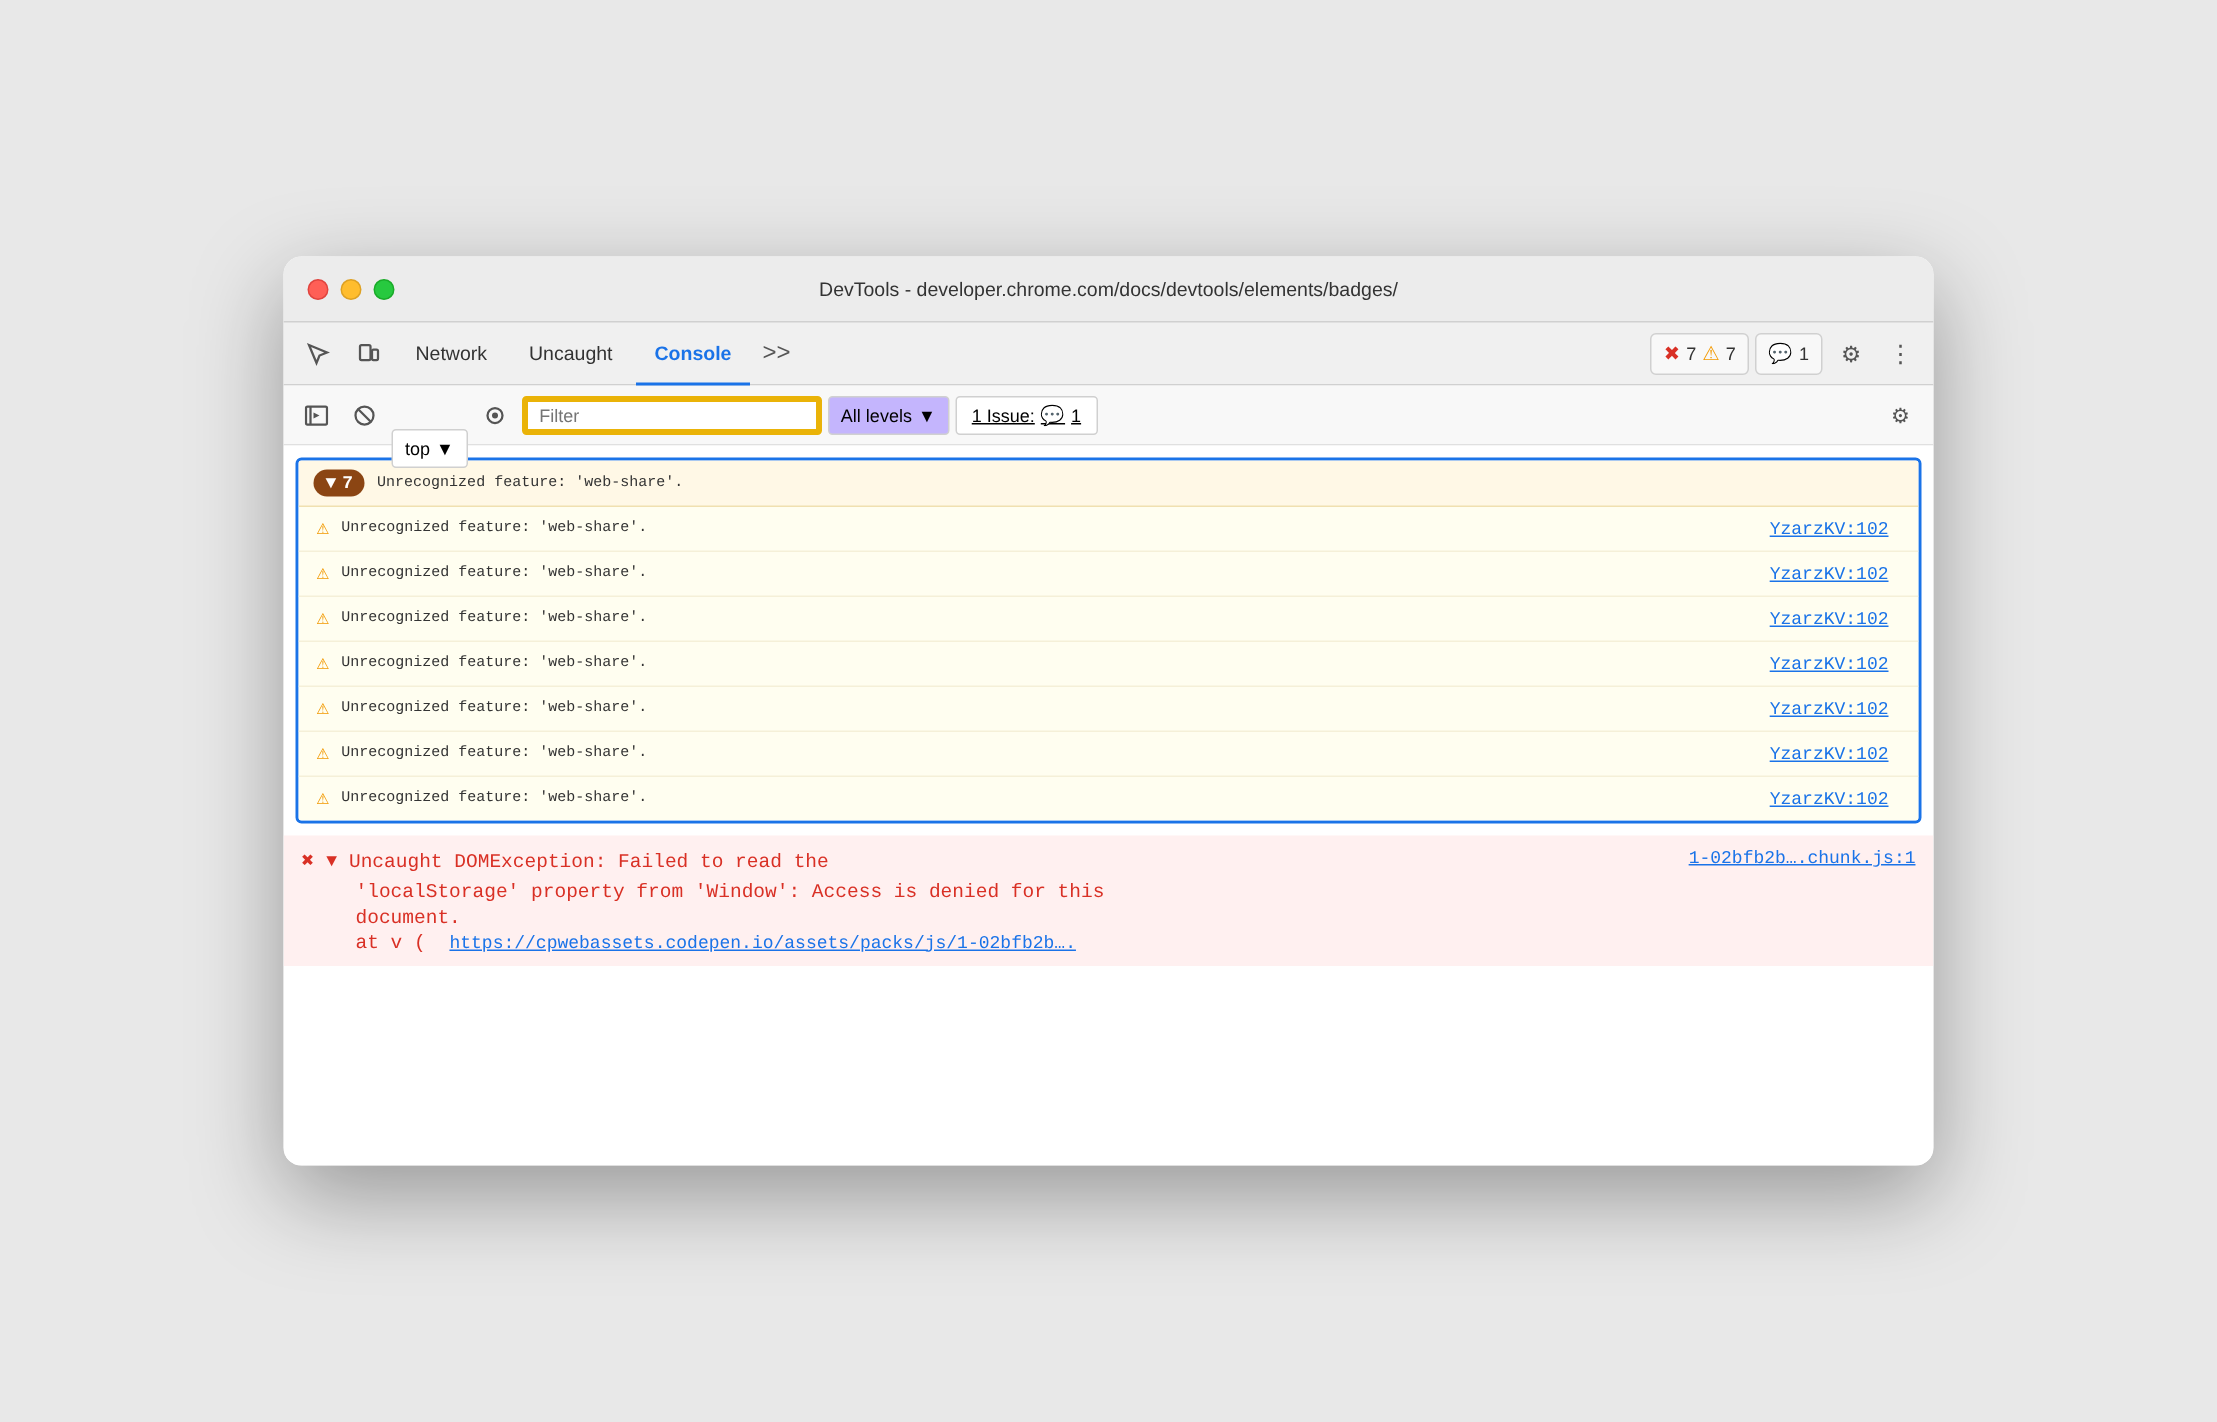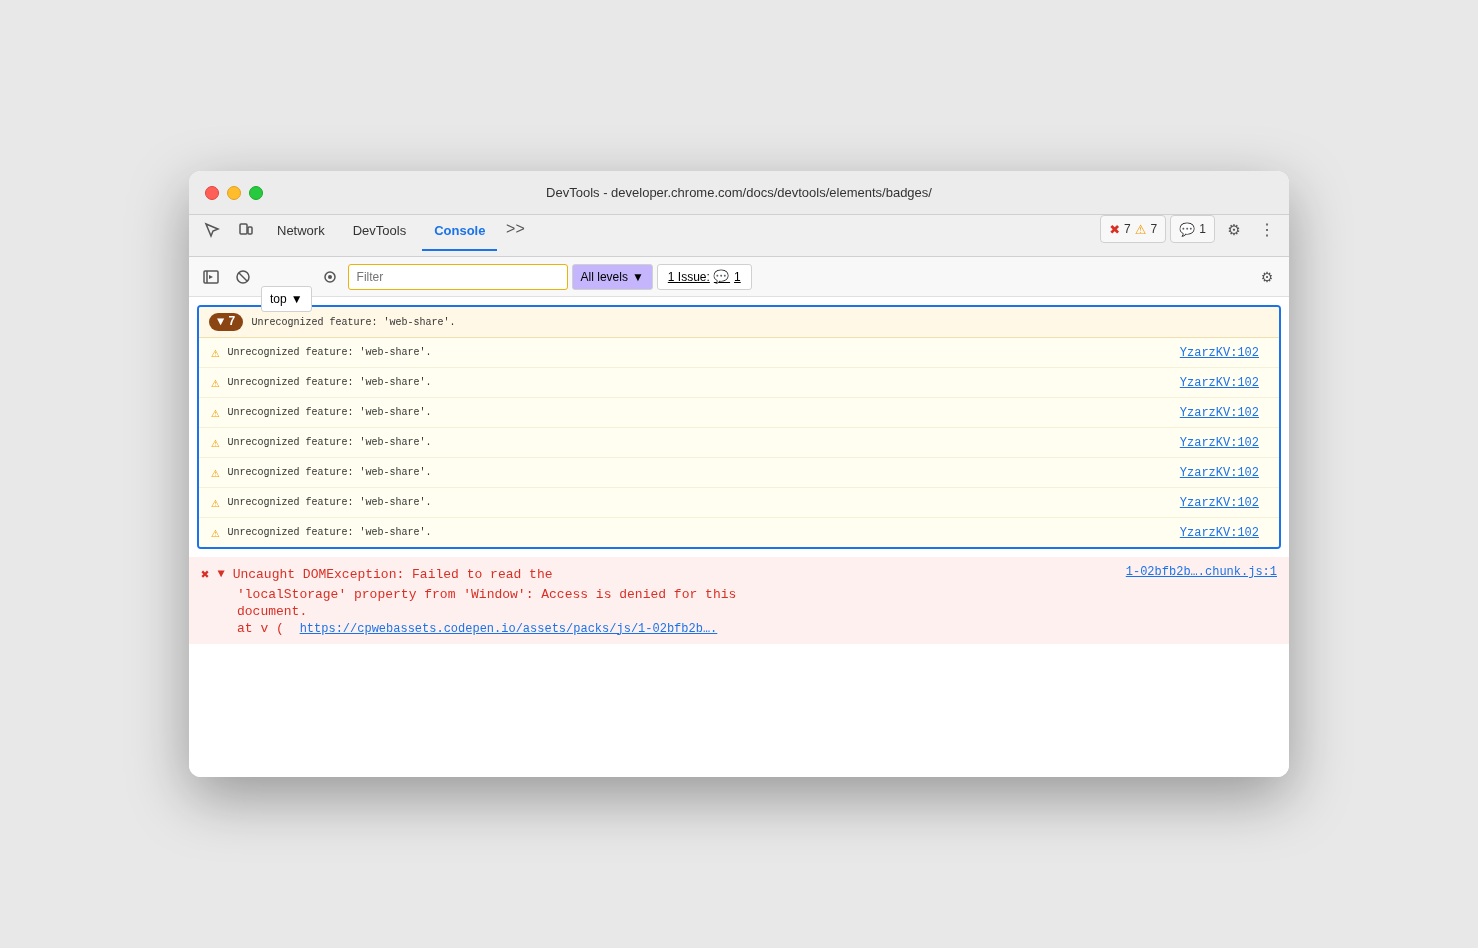--- a/index.html
+++ b/index.html
@@ -57,20 +57,21 @@
       font-weight: 500;
       white-space: nowrap;
       text-align: right;
     }
 
     
     .devtools-toolbar {
       background: #f0f0f0;
       height: 42px;
       display: flex;
+      align-items: center;
       padding: 0 8px;
       border-bottom: 1px solid #d0d0d0;
       gap: 4px;
     }
 
     .toolbar-icon-btn {
       width: 30px;
       height: 30px;
       display: flex;
       align-items: center;
@@ -206,26 +207,26 @@
       background: #fff;
       cursor: pointer;
       font-size: 12px;
       font-family: inherit;
       height: 26px;
       margin-top: 44px;
     }
 
     .filter-input {
       height: 26px;
-      border: 1px solid #eab308;
+      border: 4px solid #eab308;
       border-radius: 3px;
       padding: 0 8px;
       font-size: 12px;
       font-family: inherit;
-      width: 220px;
+      width: 200px;
       outline: none;
     }
 
     .all-levels-btn {
       display: flex;
       align-items: center;
       gap: 4px;
       padding: 3px 8px;
       border-radius: 3px;
       border: 1px solid #d0d0d0;
@@ -429,21 +430,21 @@
       </svg>
     </button>
     <button class="toolbar-icon-btn">
       <svg class="icon-svg" viewBox="0 0 16 16" fill="none" stroke="#555" stroke-width="1.5">
         <rect x="2" y="2" width="7" height="10" rx="1"></rect>
         <rect x="10" y="5" width="4" height="7" rx="1"></rect>
       </svg>
     </button>
 
     <button class="toolbar-tab">Network</button>
-    <button class="toolbar-tab">DevTools</button>
+    <button class="toolbar-tab">Uncaught</button>
     <button class="toolbar-tab active">Console</button>
     <button class="toolbar-overflow-btn">&gt;&gt;</button>
 
     <div class="toolbar-spacer"></div>
 
     <button class="badge-btn">
       <span class="icon-error">✖</span>
       <span class="badge-count">7</span>
       <span class="icon-warn">⚠</span>
       <span class="badge-count">7</span>

